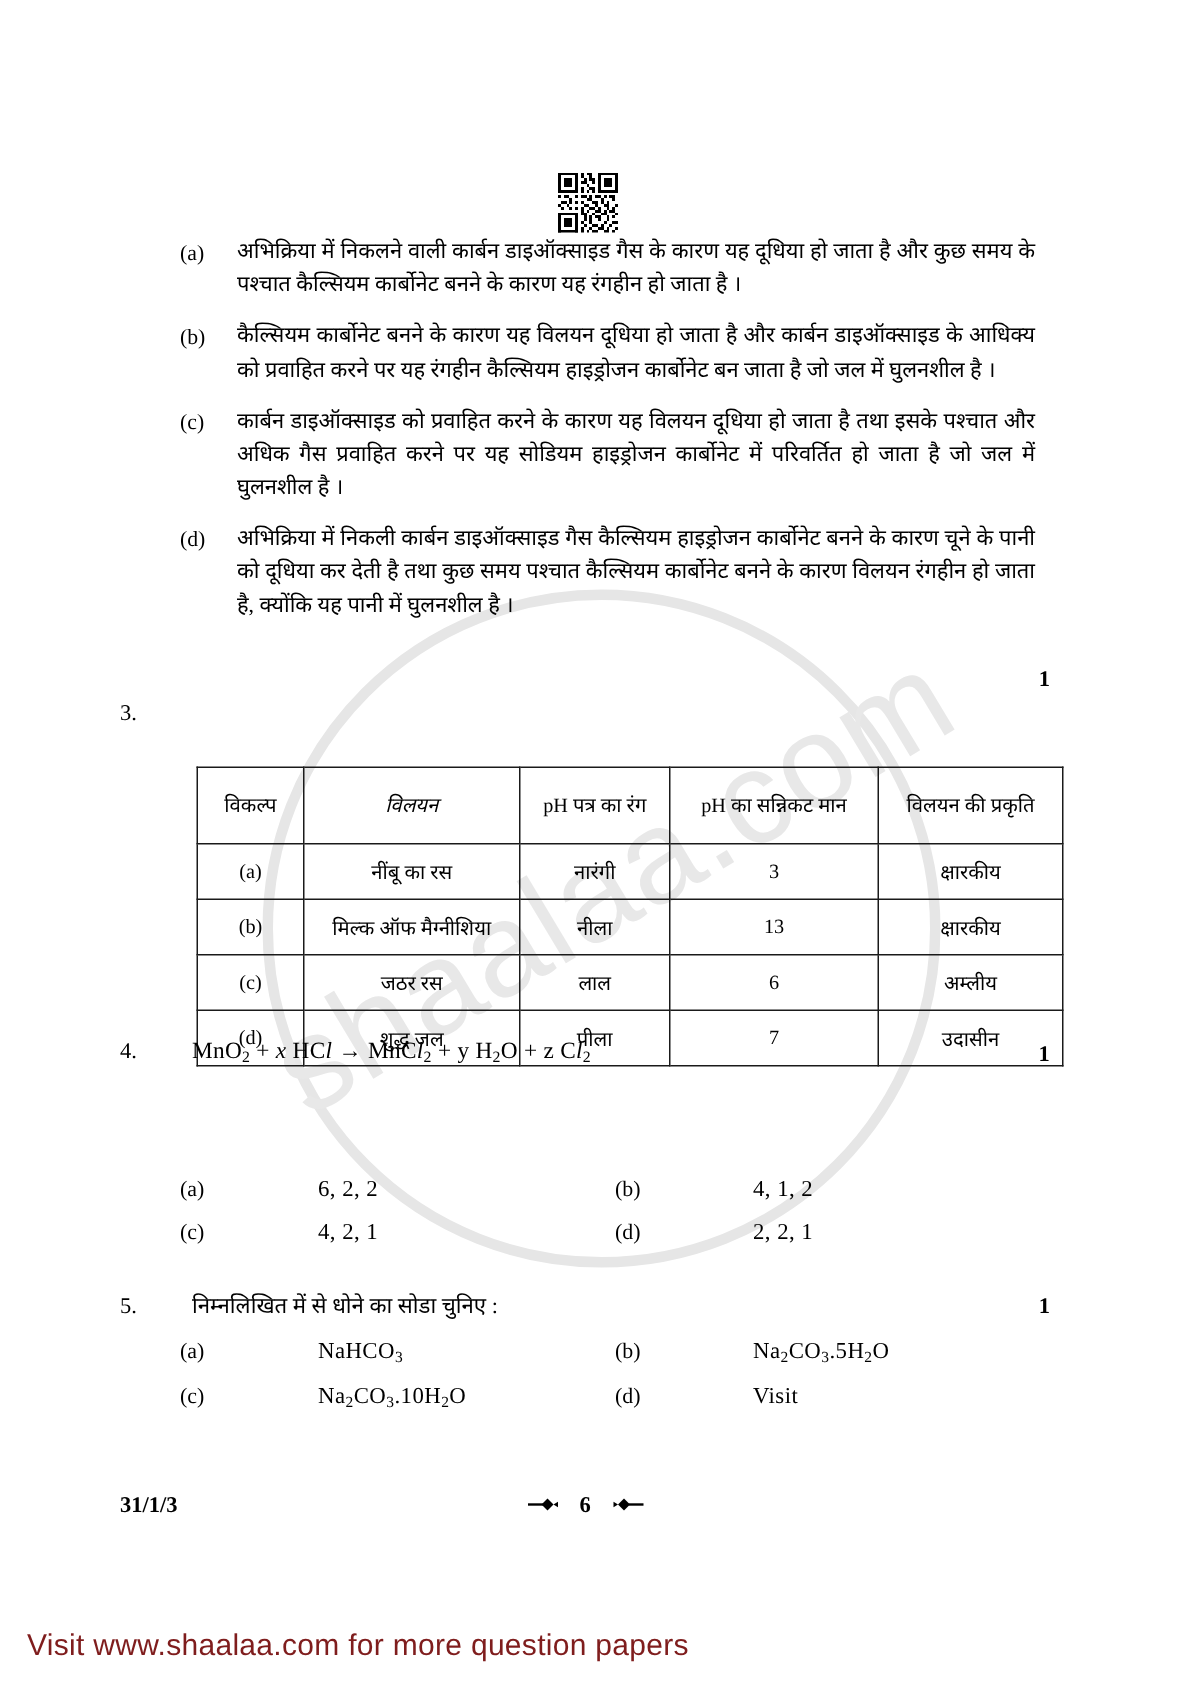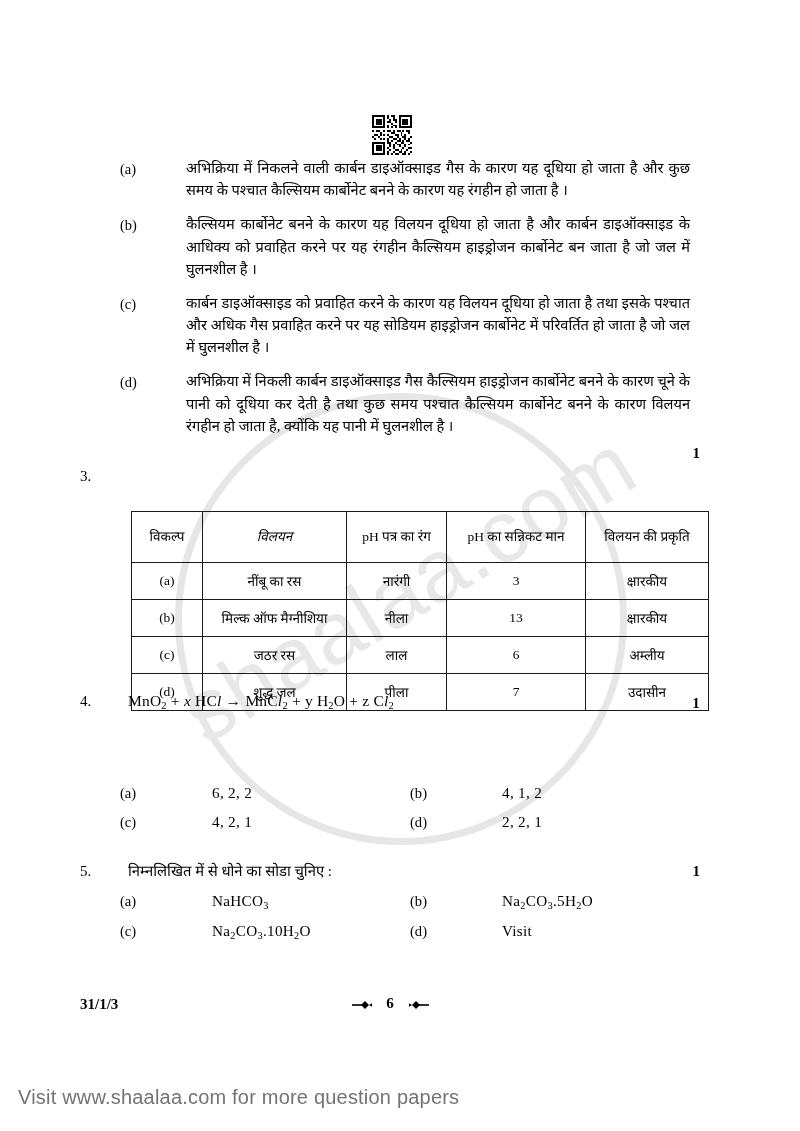--- a/index.html
+++ b/index.html
@@ -83,21 +83,20 @@
     font-size: 14.5px;
     line-height: 1.52;
     padding-top: 1px;
   }
   .opt-body {
     flex: 1 1 auto;
     font-size: 14.6px;
     line-height: 1.52;
     text-align: justify;
     text-justify: inter-word;
-    margin-left: 28px;
   }
 
   
   .q {
     position: absolute;
     left: 80px;
     width: 620px;
   }
   .q-head {
     display: flex;
@@ -217,21 +216,21 @@
     margin: 0 7px;
   }
 
   
   .site-note {
     position: absolute;
     left: 18px;
     top: 1086px;
     font-family: "Liberation Sans", "DejaVu Sans", sans-serif;
     font-size: 20px;
-    color: #737373;
+    color: #7f1d1d;
     letter-spacing: .2px;
   }
 </style>
 </head>
 <body>
 
 <div class="page">
 
   <div class="watermark-layer">
     <div class="wm-ring"></div>

